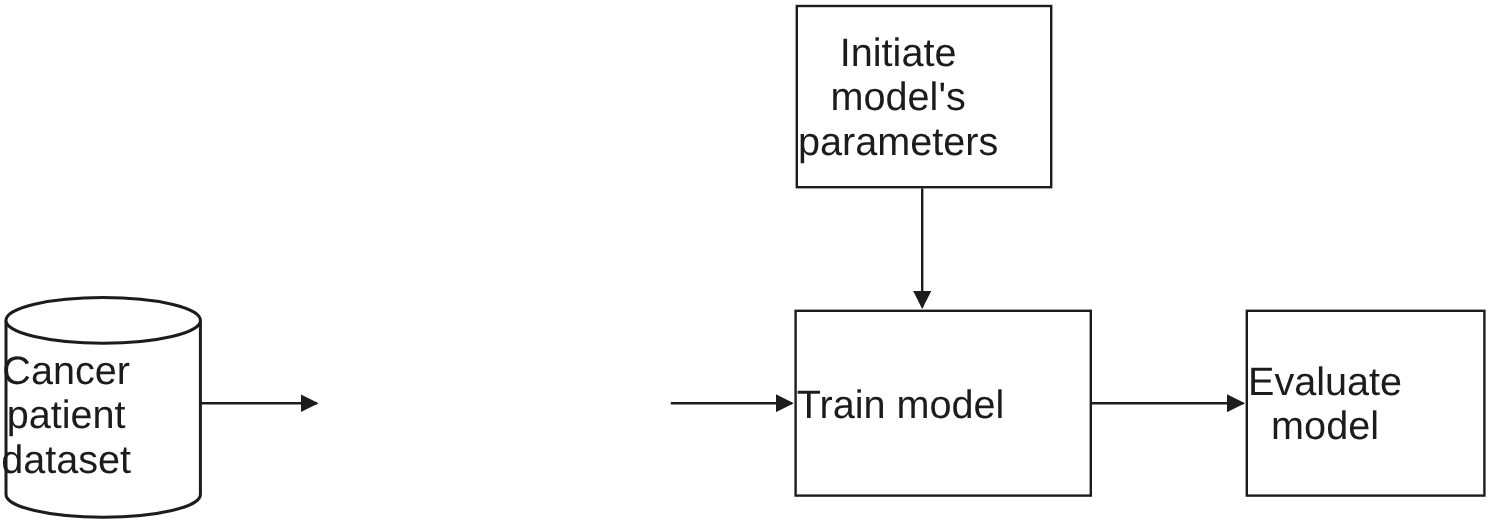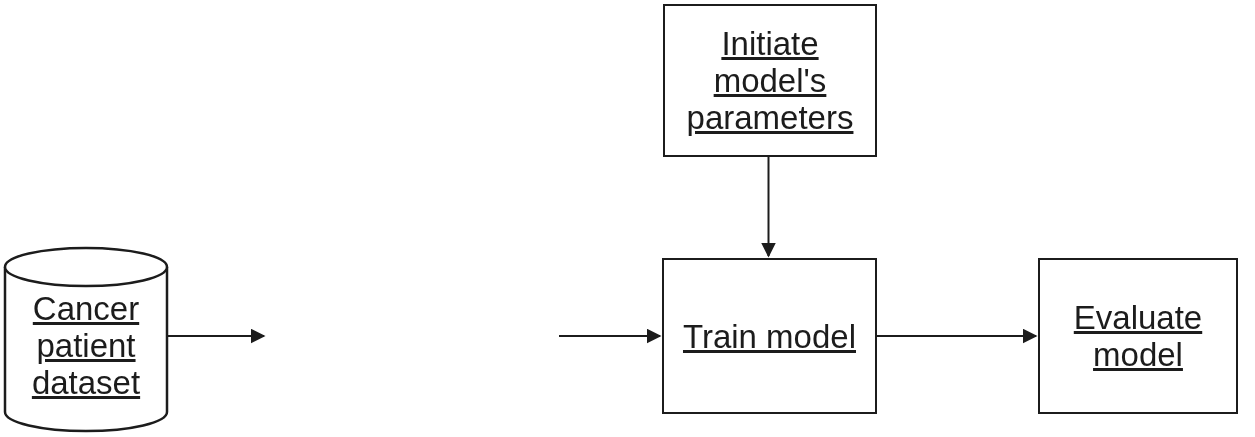--- a/index.html
+++ b/index.html
@@ -23,23 +23,21 @@
   .edges{
     position:absolute;
     left:0;top:0;
     width:1255px;height:437px;
     pointer-events:none;
   }
   .node{
     position:absolute;
     display:flex;
     align-items:center;
-    justify-content:center;
     text-align:center;
-    text-decoration:underline;
   }
   .box{
     border:2px solid var(--stroke);
     background:var(--bg);
   }
   .label{
     font-size:33px;
     line-height:37px;
     white-space:pre-line;
     color:var(--text);
@@ -55,21 +53,21 @@
   }
   .cylinder .label{
     position:relative;
     z-index:1;
     margin-top:10px;
   }
   
   #node-dataset   {left:1px;   top:245px; width:170px; height:190px;}
   #node-augment   {left:266px; top:258px; width:294px; height:156px;}
   #node-init      {left:663px; top:4px;   width:214px; height:153px;}
-  #node-train     {left:662px; top:258px; width:215px; height:156px;}
+  #node-train     {left:662px; top:258px; width:248px; height:156px;}
   #node-evaluate  {left:1038px;top:258px; width:200px; height:156px;}
 </style>
 </head>
 <body>
 
 <div class="canvas">
 
   <svg class="edges" viewBox="0 0 1255 437" aria-hidden="true">
     <defs>
       <marker id="arrowhead" viewBox="0 0 10 10" refX="9" refY="5" markerWidth="7.5" markerHeight="7.5" orient="auto">

